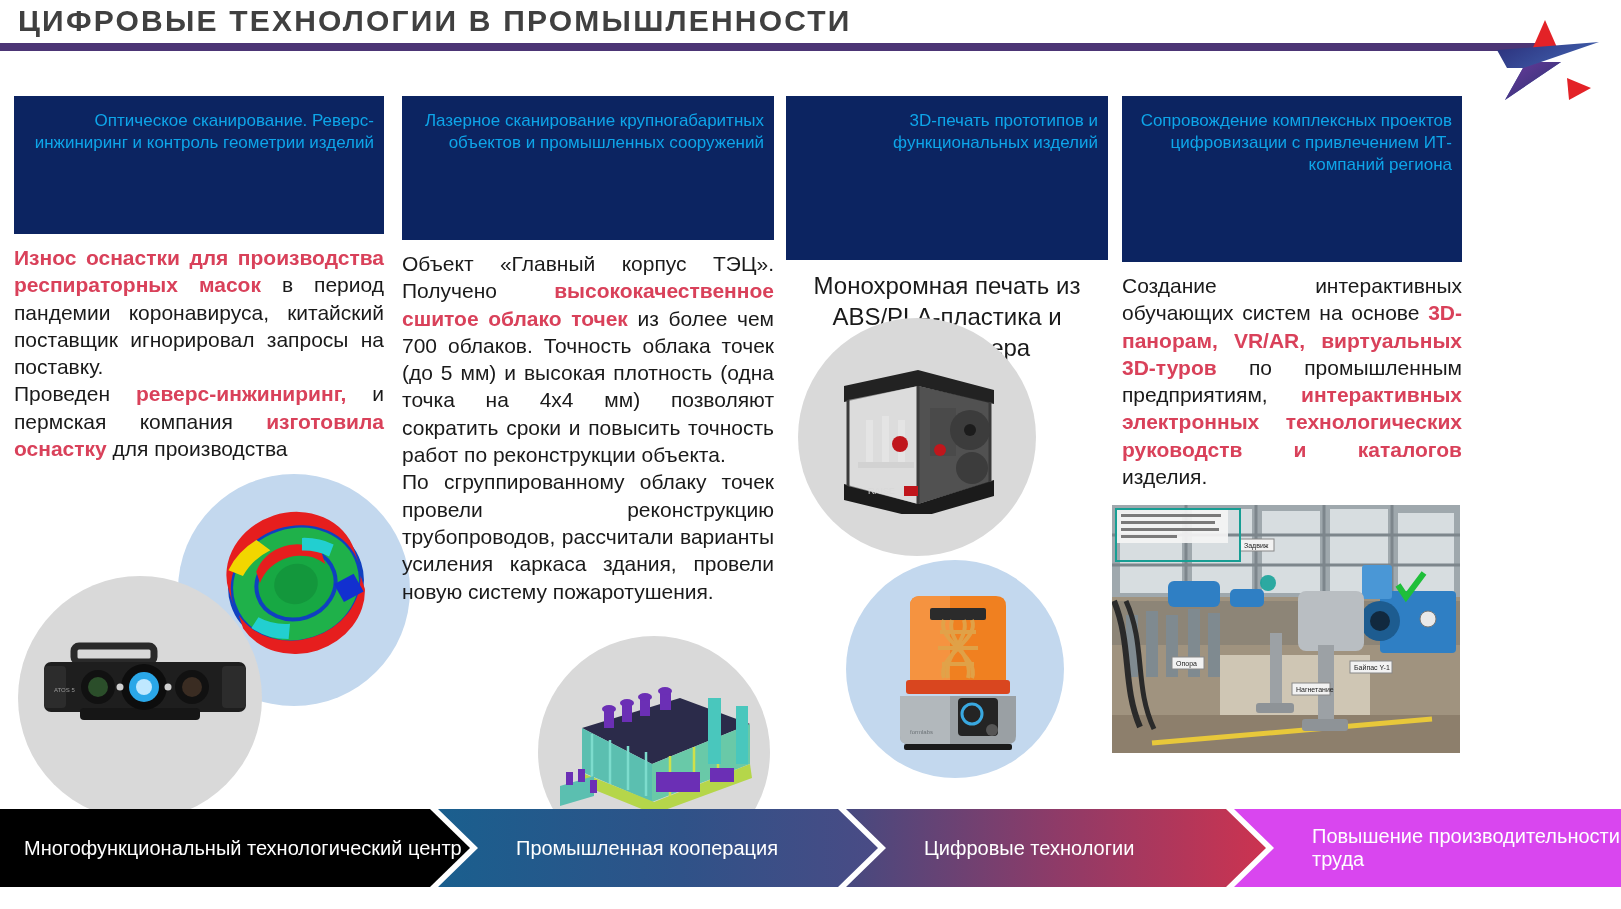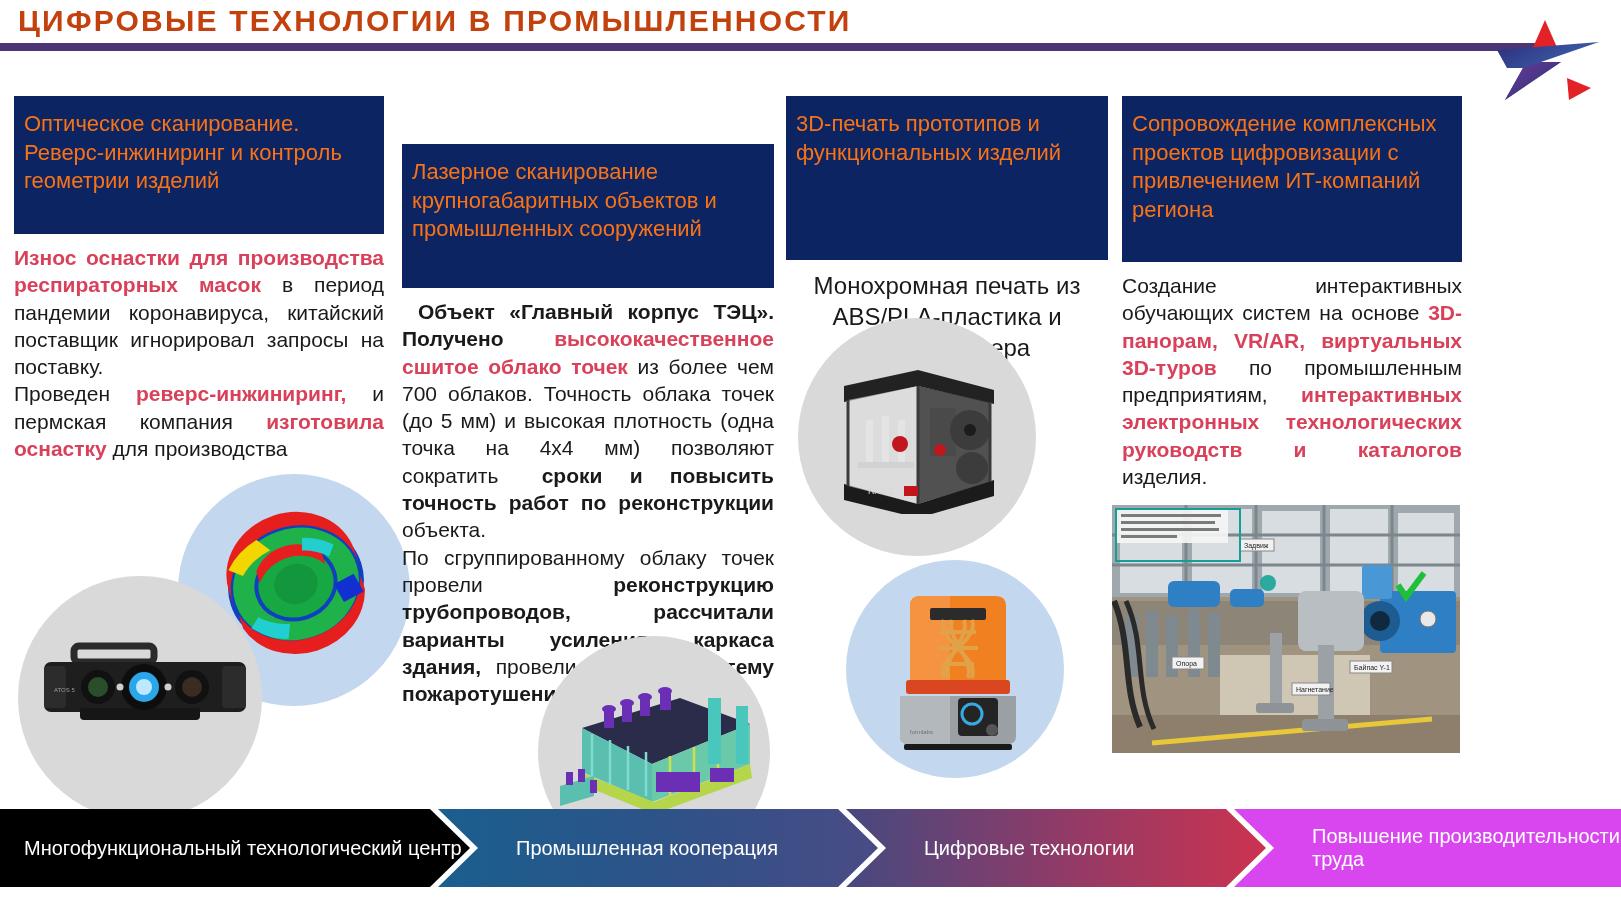--- a/index.html
+++ b/index.html
@@ -6,55 +6,55 @@
   body{
     width:1621px;height:909px;
     background:#ffffff;
     font-family:"Liberation Sans","DejaVu Sans",sans-serif;
     overflow:hidden;position:relative;
   }
   
   .slide-title{
     position:absolute;left:18px;top:4px;
     font-size:30px;font-weight:bold;letter-spacing:2.2px;
-    color:#c2410c;white-space:nowrap;
+    color:#404040;white-space:nowrap;
   }
   .title-rule{
     position:absolute;left:0;top:43px;width:1545px;height:8px;
     background:#4c3575;
   }
   
   .logo{position:absolute;right:18px;top:2px;width:120px;height:104px;}
   
   .col{position:absolute;top:96px;}
   .col-1{left:14px;width:370px;}
   .col-2{left:402px;width:372px;}
   .col-3{left:786px;width:322px;}
   .col-4{left:1122px;width:340px;}
 
   .cap{
-    background:#0c2461;color:#f97316;
-    text-align:left;font-size:22px;line-height:1.30;
+    background:#0c2461;color:#0ea5e9;
+    text-align:right;font-size:17px;line-height:1.30;
     padding:14px 10px 14px 10px;box-sizing:border-box;
   }
   .cap-1{height:138px;}
-  .cap-2{height:144px;margin-top:48px;}
+  .cap-2{height:144px;}
   .cap-3{height:164px;}
   .cap-4{height:166px;}
 
   .body-txt{
     margin-top:10px;
     font-size:21px;line-height:1.30;
     color:#1a1a1a;text-align:justify;
     text-justify:inter-word;
     hyphens:none;
   }
   .body-txt.c3{text-align:center;font-size:24px;}
   .red{color:#d9415a;font-weight:bold;}
-  .bold{font-weight:bold;margin-left:16px;}
+  .bold{font-weight:normal;}
 
   
   .circle{position:absolute;border-radius:50%;}
   .c-gray{background:#d9d9d9;}
   .c-blue{background:#c3d8ee;}
 
   
   .art1-blue{left:178px;top:474px;width:232px;height:232px;}
   .art1-gray{left:18px;top:576px;width:244px;height:244px;}
   .scanner{position:absolute;left:40px;top:642px;width:210px;height:90px;}

